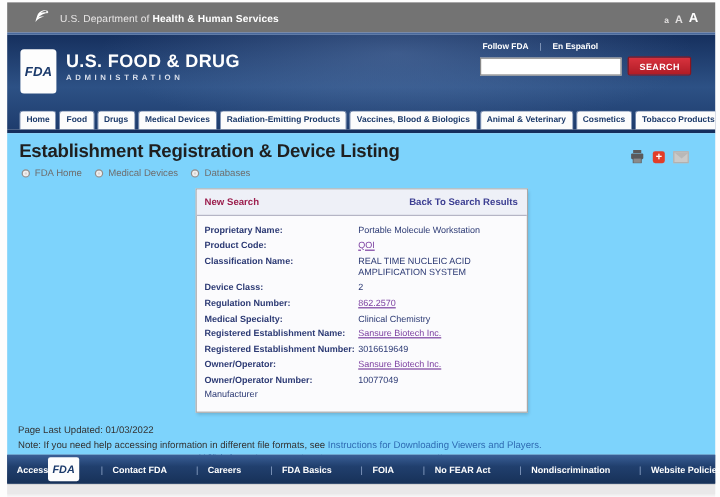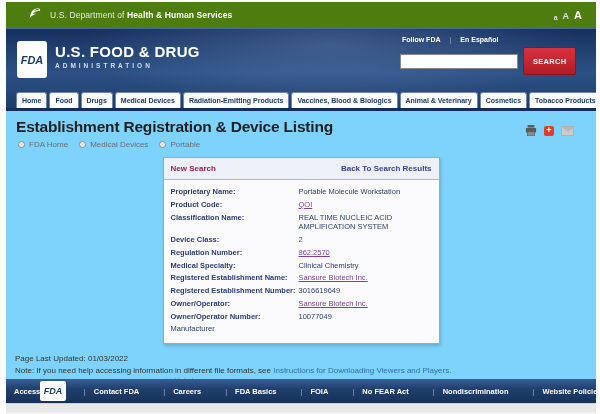--- a/index.html
+++ b/index.html
@@ -1,21 +1,21 @@
 <!DOCTYPE html>
 <html><head>
 <meta charset="utf-8">
 <style>
   * { margin:0; padding:0; box-sizing:border-box; }
   html,body { width:600px; height:414px; background:#ffffff; font-family:"Liberation Sans", sans-serif; overflow:hidden; }
   .viewport { position:relative; width:600px; height:414px; background:#fdfdfd; }
   .page { position:absolute; left:6px; top:2px; right:4px; bottom:0; background:#f2f1f2; }
 
   
-  .topbar { height:25px; background:#4d7c0f; color:#fff; display:flex; align-items:center; padding:0 8px 0 22px; }
+  .topbar { height:25px; background:#737373; color:#fff; display:flex; align-items:center; padding:0 8px 0 22px; }
   .eagle { width:15px; height:13px; flex:0 0 auto; }
   .dept { margin-left:7px; font-size:8.5px; color:#e8e6e6; letter-spacing:.1px; }
   .dept b { color:#ffffff; }
   .fontsizes { margin-left:auto; display:flex; align-items:flex-end; gap:5px; color:#e0dede; font-weight:bold; padding-right:6px; }
   .fs-a1 { font-size:7px; } .fs-a2 { font-size:9px; } .fs-a3 { font-size:11px; color:#fff; }
 
   
   .bluehead { position:relative; height:84px; border-bottom:3px solid #142e5c;
     background: radial-gradient(ellipse 60% 120% at 55% 20%, rgba(120,150,200,.35), rgba(0,0,0,0) 70%),
                 linear-gradient(180deg,#16305e 0%, #2d5185 55%, #1e3c6d 100%);
@@ -23,21 +23,21 @@
   .fda-logo { position:absolute; left:11px; top:12px; width:30px; height:37px; background:#fdfdfd; border-radius:3px;
     display:flex; align-items:center; justify-content:center; color:#1b3a6b; font-weight:bold; font-size:11px; font-style:italic; }
   .agency { position:absolute; left:49px; top:14px; color:#fff; }
   .agency-1 { font-size:15px; font-weight:bold; letter-spacing:.3px; }
   .agency-2 { font-size:6.5px; font-weight:bold; letter-spacing:3px; color:#d8deea; margin-top:2px; }
   .head-right { position:absolute; right:24px; top:7px; width:172px; }
   .follow-row { display:flex; gap:9px; justify-content:flex-start; font-size:7px; font-weight:bold; color:#fff; margin-bottom:4px; padding-left:2px; }
   .follow-sep { color:#9db0cf; font-weight:normal; }
   .search-row { display:flex; align-items:center; }
   .search-input { width:118px; height:15px; border:1px solid #888; background:#fff; font-size:8px; padding:0 3px; }
-  .search-btn { height:28px; margin-left:5px; background:linear-gradient(180deg,#d8323e,#b01c26); color:#fff; border:1px solid #8d141d;
+  .search-btn { height:16px; margin-left:5px; background:linear-gradient(180deg,#d8323e,#b01c26); color:#fff; border:1px solid #8d141d;
     font-size:7.5px; font-weight:bold; padding:0 9px; border-radius:2px; cursor:pointer; letter-spacing:.3px; }
 
   
   .nav { position:absolute; left:10px; right:0; bottom:0; display:flex; gap:2px; align-items:flex-end; overflow:hidden; }
   .tab { background:#fcfcfc; border:1px solid #7186ab; border-bottom:none; border-radius:3px 3px 0 0;
     font-size:7px; font-weight:bold; color:#1c3a6a; padding:4px 5px 4px; white-space:nowrap; cursor:pointer; }
 
   
   .content { position:relative; background:#7dd3fc; height:268px; }
   .pagetitle { padding:7px 0 0 10px; font-size:15.5px; font-weight:bold; color:#1f1f1f; letter-spacing:-.2px; }
@@ -134,21 +134,21 @@
       <span class="crumb">
             <span class="crumb-dot"></span>
             <span>FDA Home</span>
           </span>
       <span class="crumb">
             <span class="crumb-dot"></span>
             <span>Medical Devices</span>
           </span>
       <span class="crumb">
             <span class="crumb-dot"></span>
-            <span>Portable</span>
+            <span>Databases</span>
           </span>
     </div>
     <div class="page-icons">
       <svg class="icon-print" viewBox="0 0 14 13">
         <rect x="3" y="0" width="8" height="3" fill="#5a5a5a"></rect>
         <rect x="1" y="3.5" width="12" height="5.5" rx="1" fill="#5a5a5a"></rect>
         <rect x="3" y="8" width="8" height="5" fill="#8a8a8a" stroke="#5a5a5a" stroke-width="0.8"></rect>
       </svg>
       <span class="icon-share">+</span>
       <span class="icon-mail"></span>

